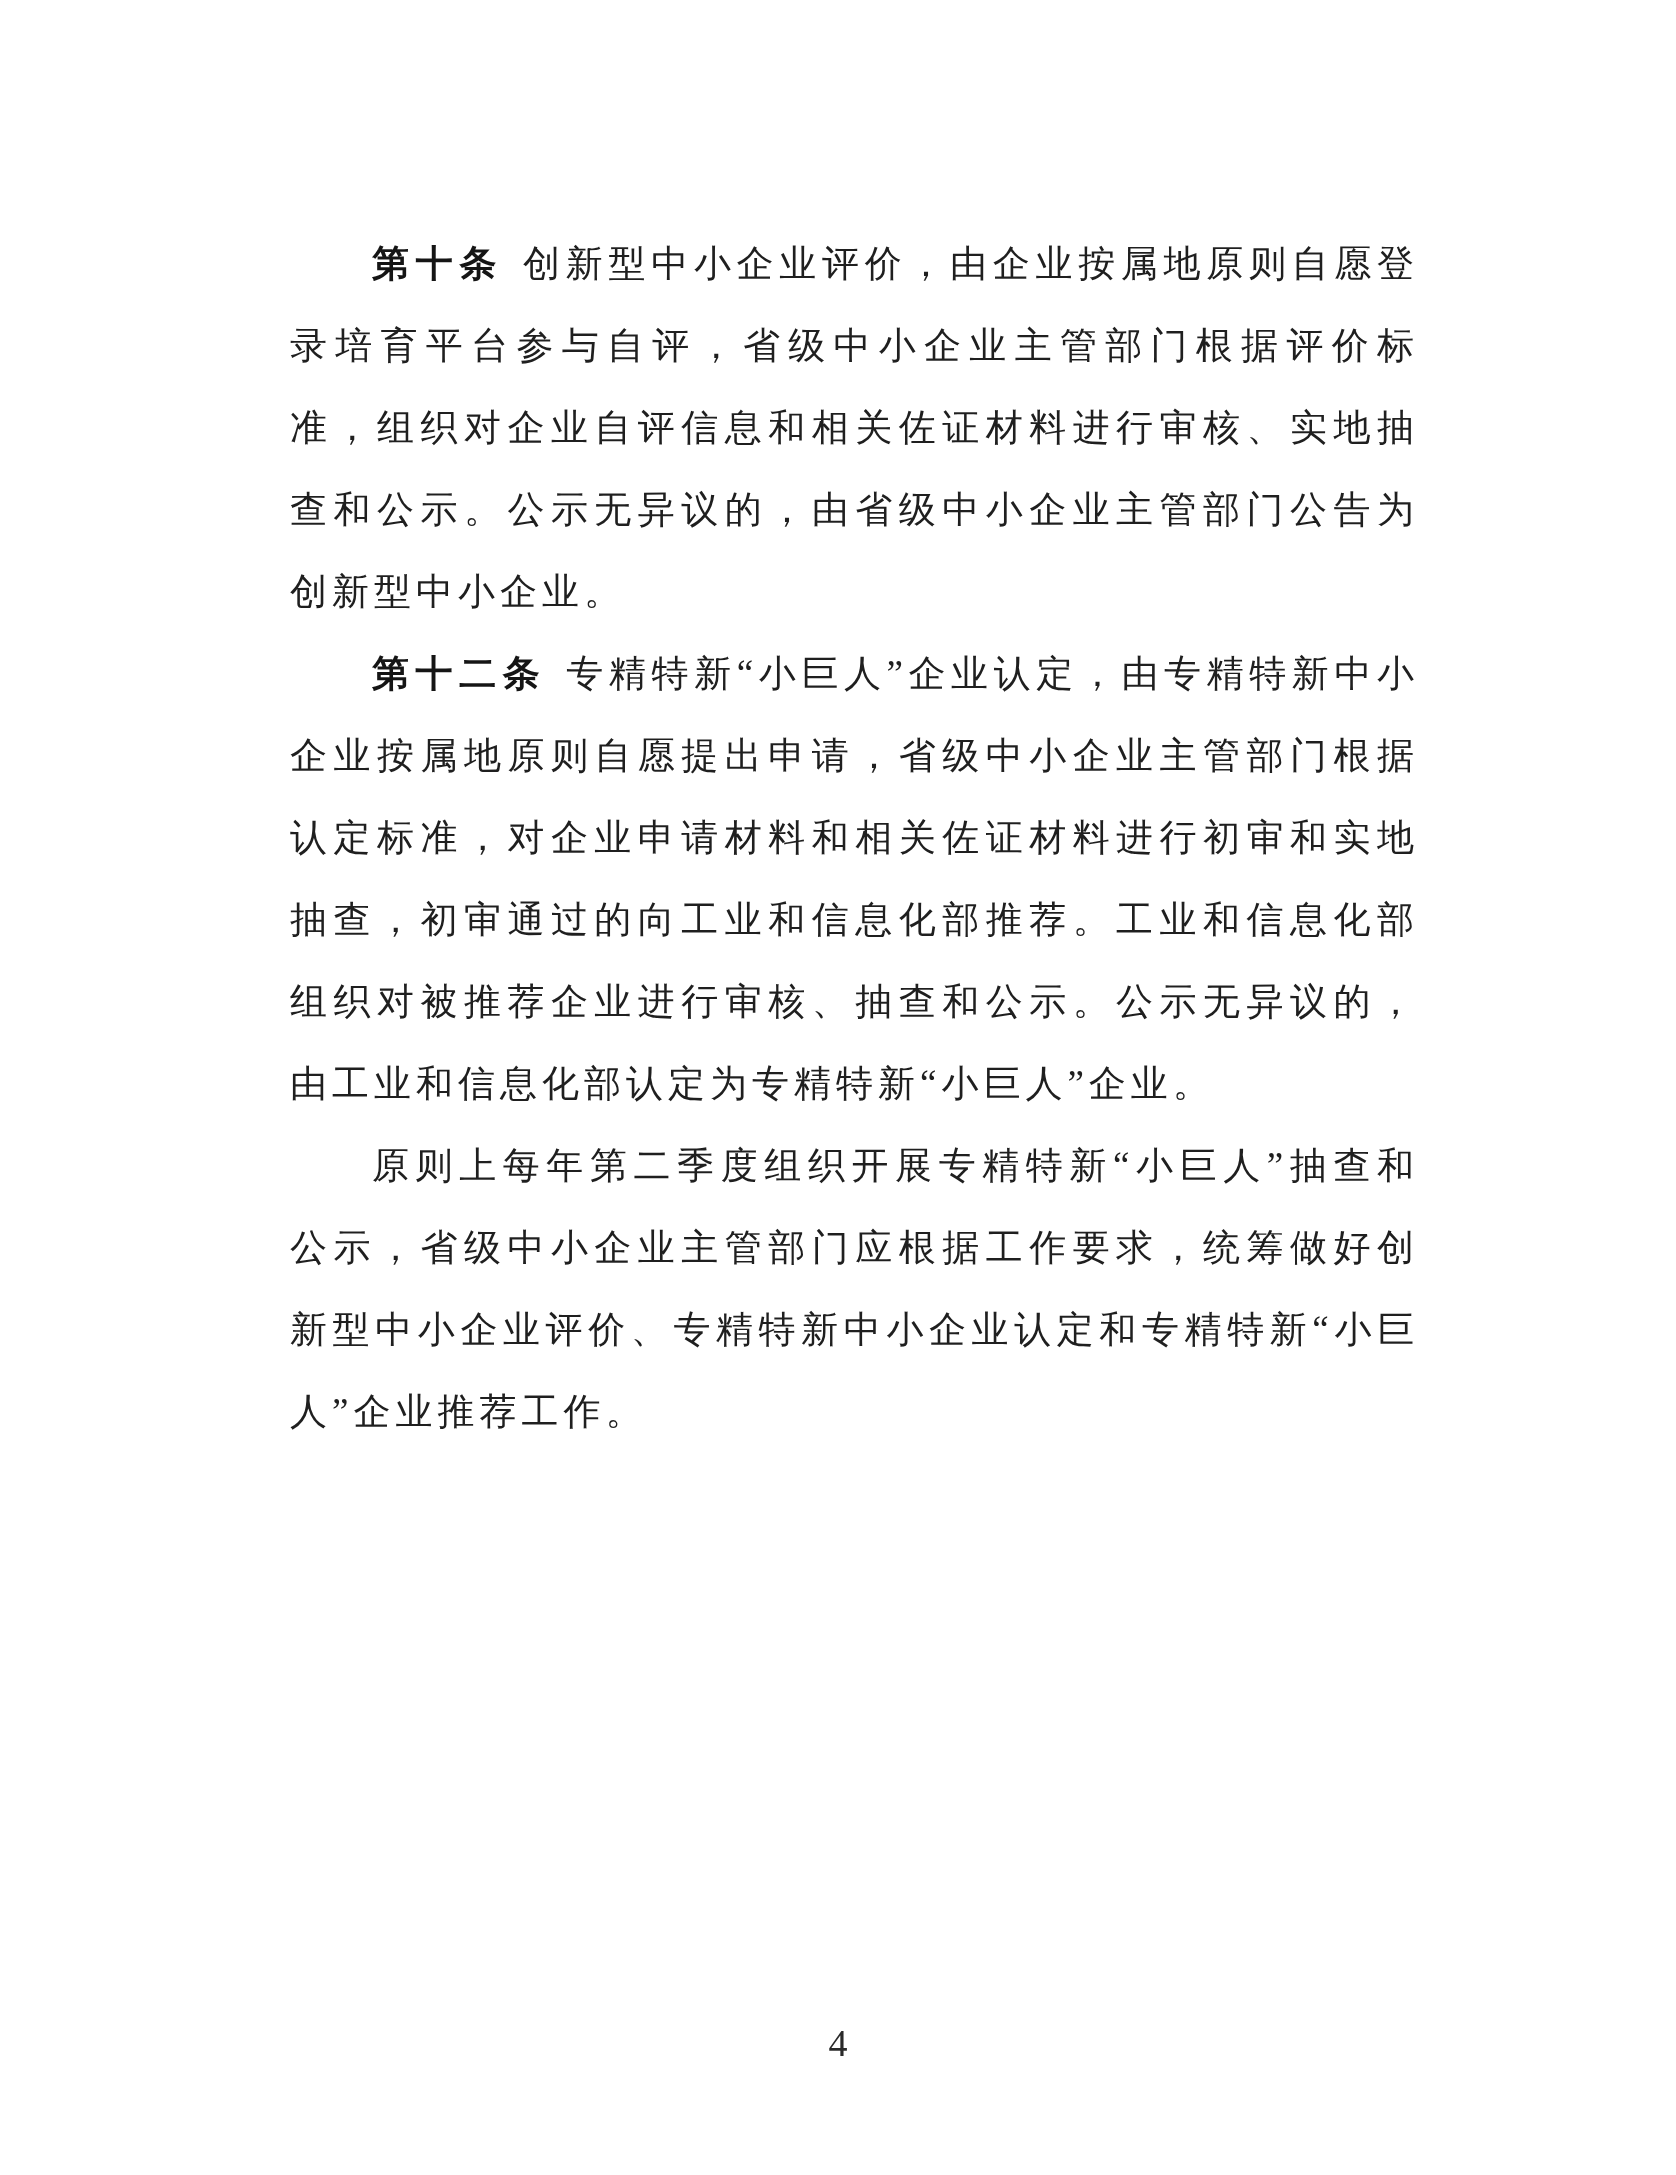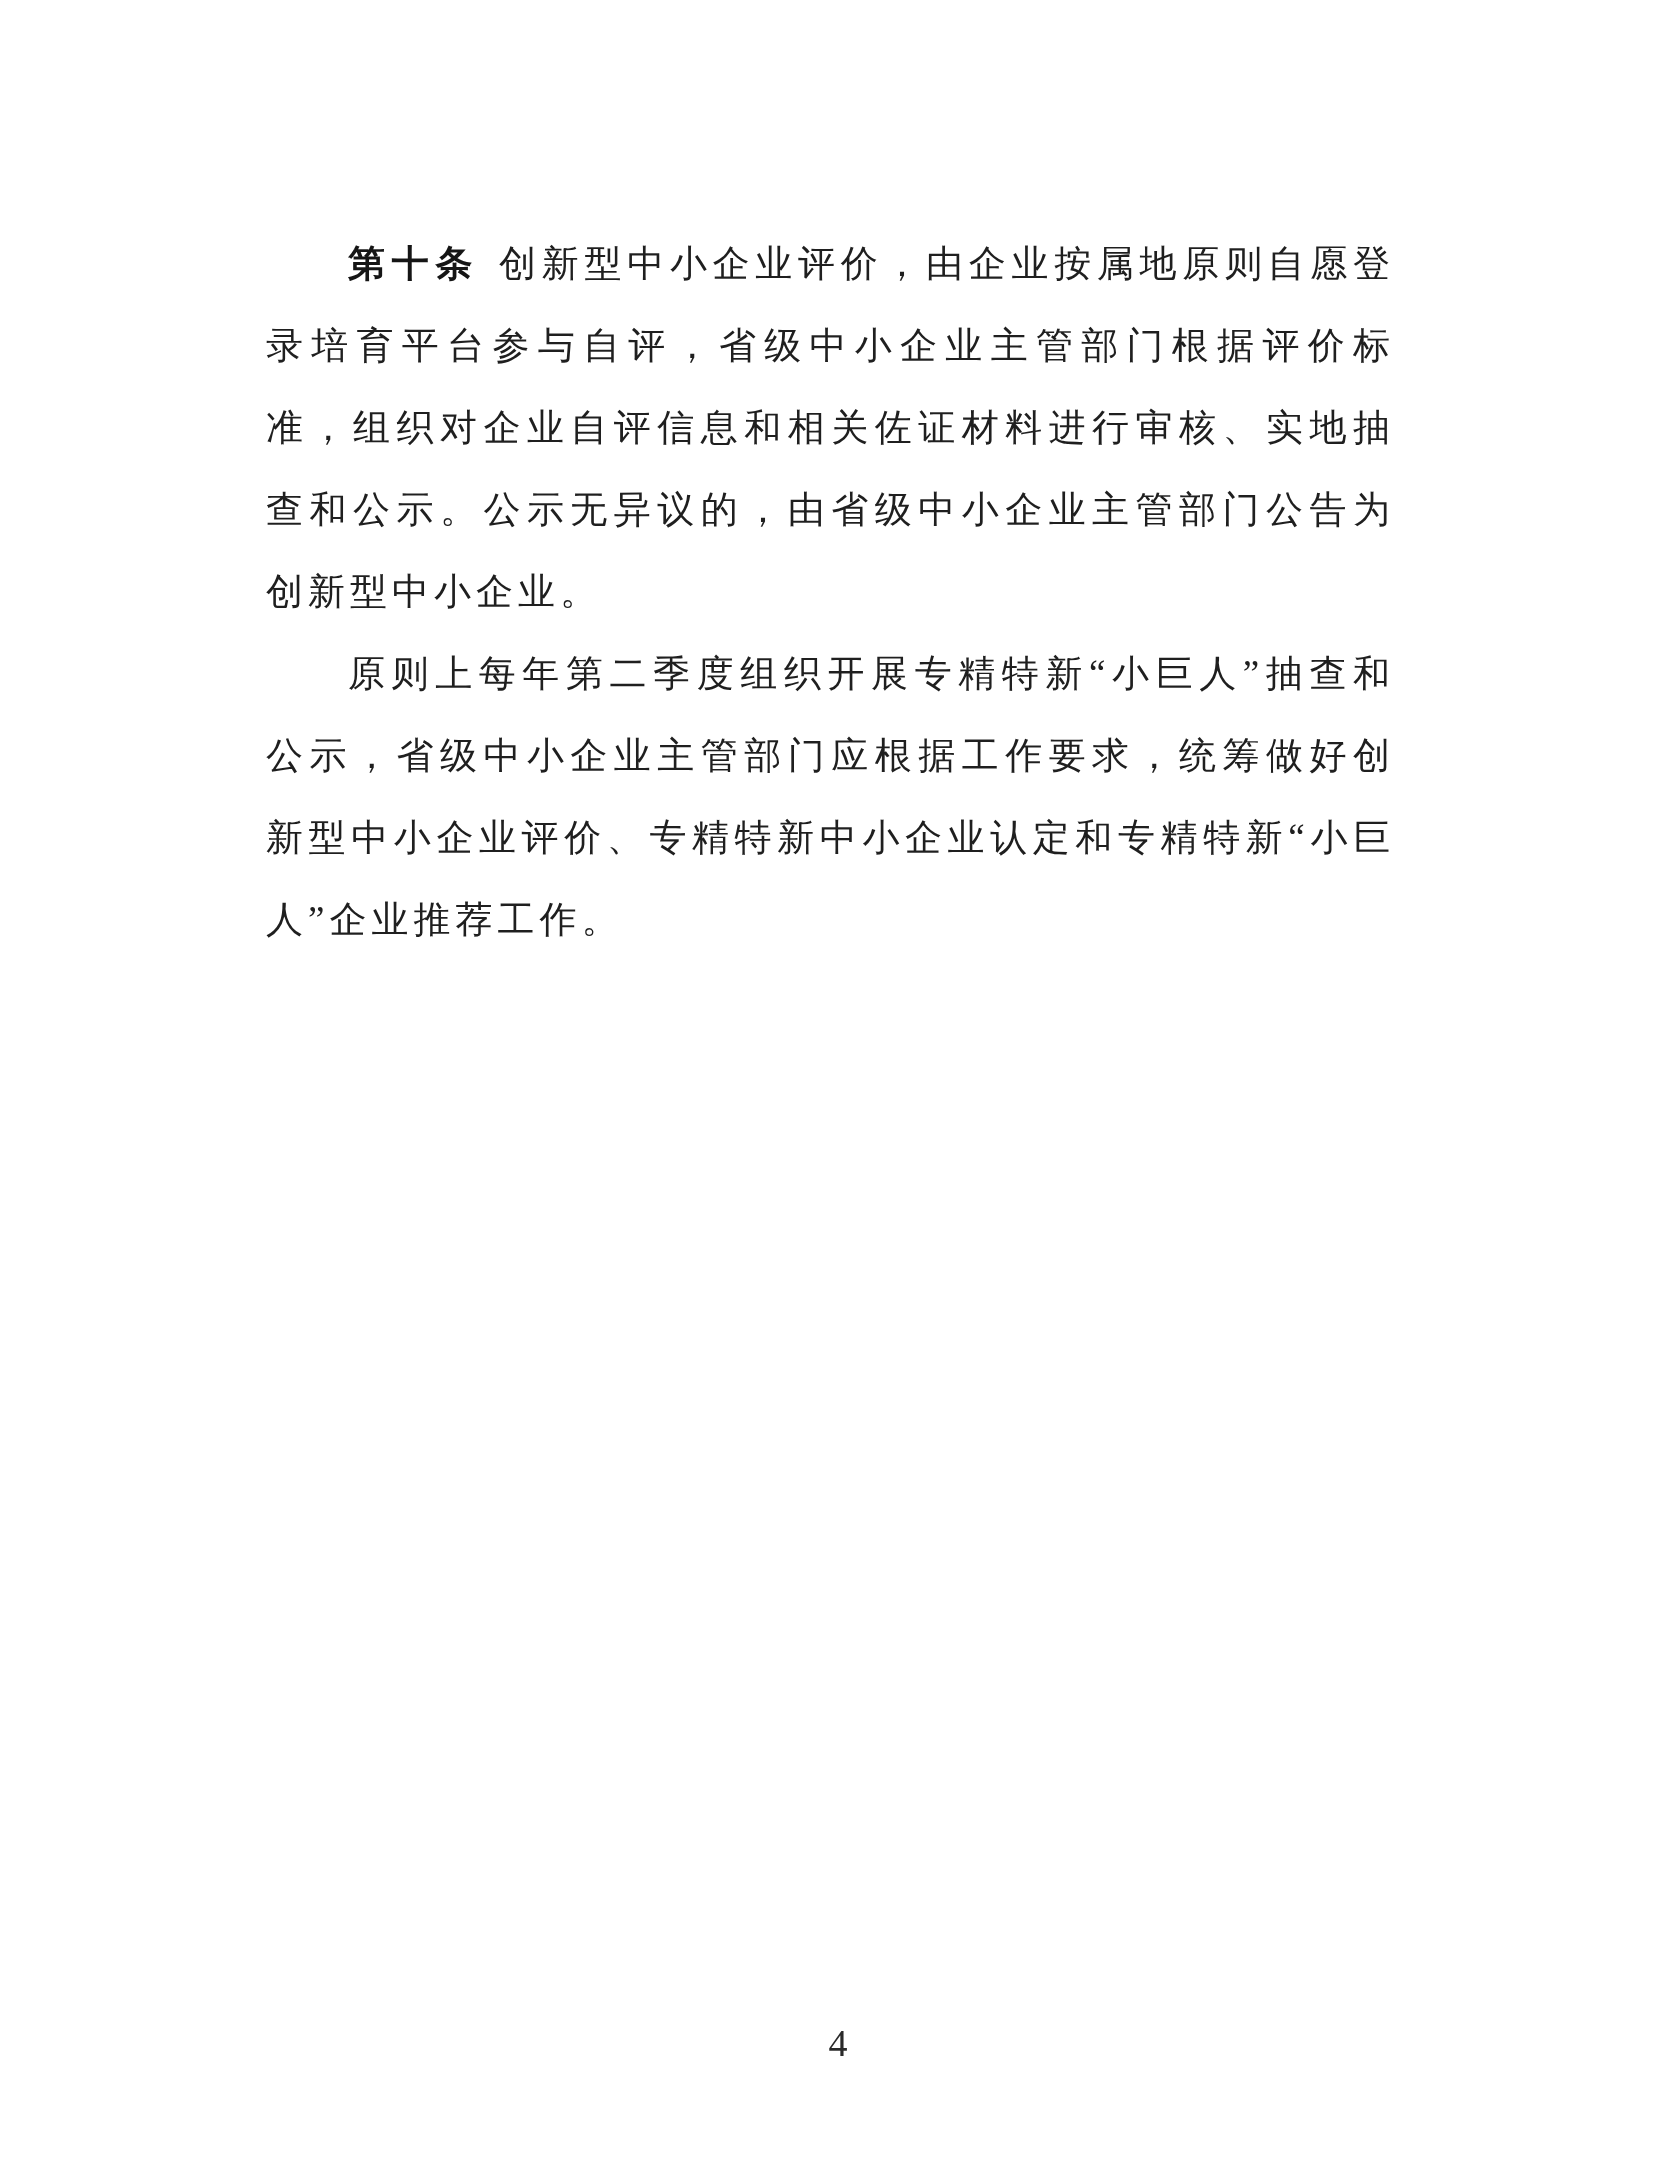--- a/index.html
+++ b/index.html
@@ -11,21 +11,21 @@
     position: relative;
     width: 1676px;
     height: 2175px;
     background: #ffffff;
     overflow: hidden;
     font-family: "Liberation Serif", serif;
     color: #1f1f1f;
   }
   .text-block {
     position: absolute;
-    left: 266px;
+    left: 290px;
     top: 223px;
     width: 1129px;
   }
   .doc-para {
     margin: 0;
     font-size: 37px;
     line-height: 82px;
     letter-spacing: 5px;
     text-align: justify;
     text-justify: inter-ideograph;
@@ -57,17 +57,18 @@
     line-height: 1;
     color: #2a2a2a;
   }
 </style>
 </head>
 <body>
 
 <div class="page">
   <div class="text-block">
     <p class="doc-para"><span class="para-heading">第十条</span><span class="para-body">创新型中小企业评价，由企业按属地原则自愿登录培育平台参与自评，省级中小企业主管部门根据评价标准，组织对企业自评信息和相关佐证材料进行审核、实地抽查和公示。公示无异议的，由省级中小企业主管部门公告为创新型中小企业。</span></p>
+    <p class="doc-para"><span class="para-heading">第十二条</span><span class="para-body">专精特新“小巨人”企业认定，由专精特新中小企业按属地原则自愿提出申请，省级中小企业主管部门根据认定标准，对企业申请材料和相关佐证材料进行初审和实地抽查，初审通过的向工业和信息化部推荐。工业和信息化部组织对被推荐企业进行审核、抽查和公示。公示无异议的，由工业和信息化部认定为专精特新“小巨人”企业。</span></p>
     <p class="doc-para"><span class="para-body">原则上每年第二季度组织开展专精特新“小巨人”抽查和公示，省级中小企业主管部门应根据工作要求，统筹做好创新型中小企业评价、专精特新中小企业认定和专精特新“小巨人”企业推荐工作。</span></p>
   </div>
   <div class="page-number">4</div>
 </div>
 
 
 </body></html>

